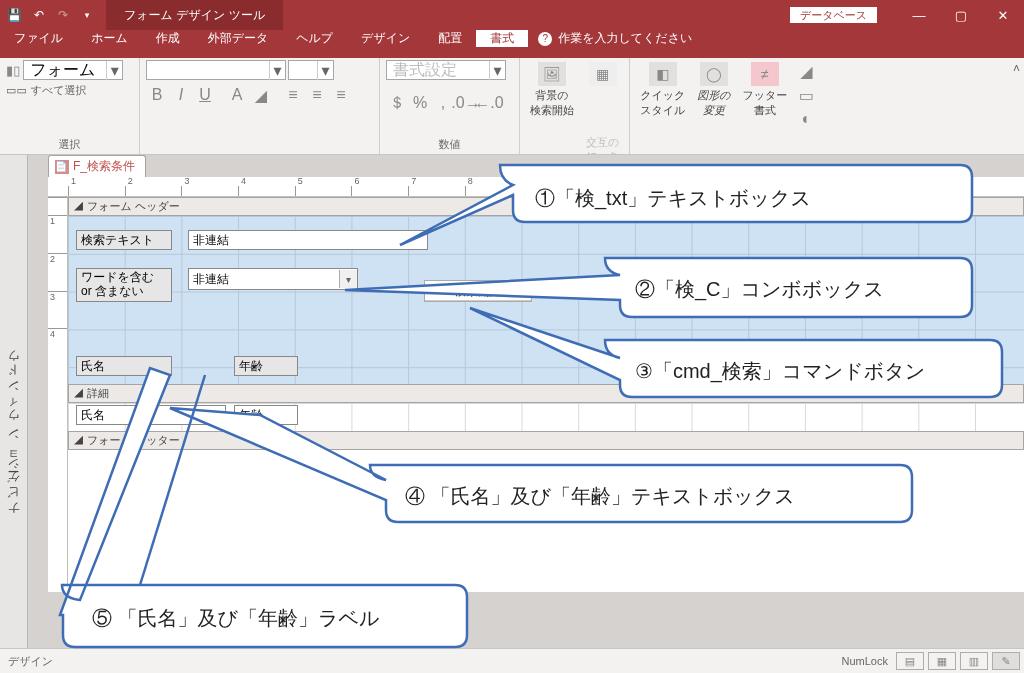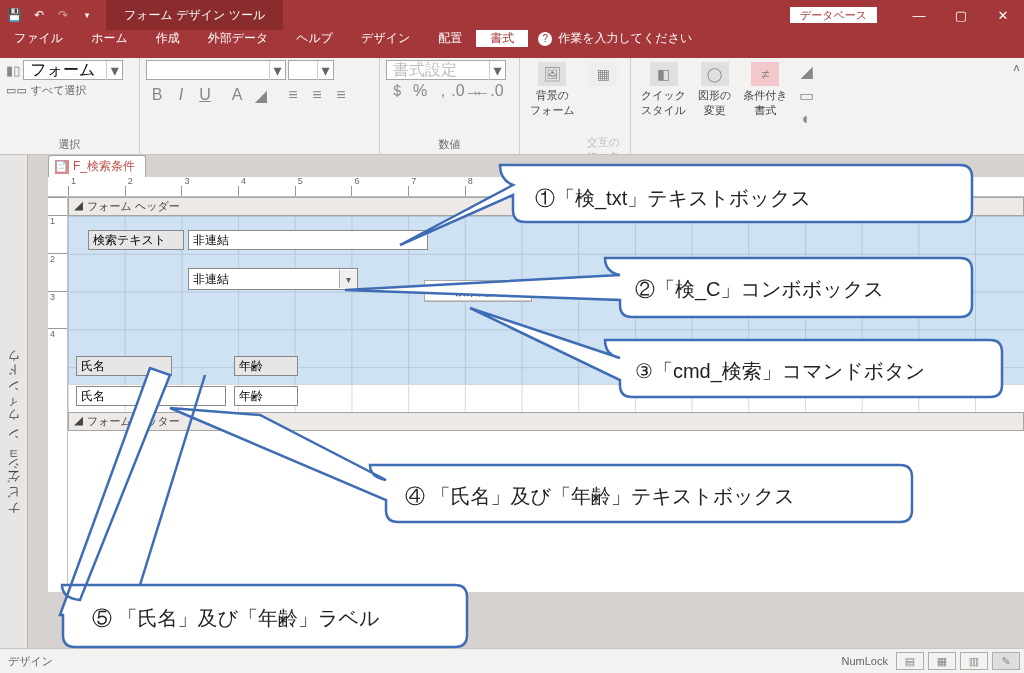--- a/index.html
+++ b/index.html
@@ -169,67 +169,67 @@
         <div class="small-btn">◢</div>
         <div style="width:6px;"></div>
         <div class="small-btn">≡</div>
         <div class="small-btn">≡</div>
         <div class="small-btn">≡</div>
       </div>
     </div>
   </div>
 
   <div class="group" style="width:140px;">
-    <div class="group-body" style="flex-direction:column; gap:0; color:#bdbdbd;">
+    <div class="group-body" style="flex-direction:column; gap:12px; color:#bdbdbd;">
       <div class="combo disabled-text" style="width:120px;">
         <span>書式設定</span>
         <div class="dd">▾</div>
       </div>
       <div style="display:flex; gap:1px;" class="disabled-text">
         <div class="small-btn">＄</div>
         <div class="small-btn">%</div>
         <div class="small-btn">,</div>
         <div class="small-btn">.0→</div>
         <div class="small-btn">←.0</div>
       </div>
     </div>
     <div class="group-label">数値</div>
   </div>
 
   <div class="group">
     <div class="group-body">
       <div class="big-btn">
         <div class="ico">🖼</div>
         <div style="white-space:pre; text-align:center;">背景の
-フォーム</div>
+検索開始</div>
       </div>
       <div class="big-btn disabled-text">
         <div class="ico" style="background:#eee;">▦</div>
         <div style="white-space:pre; margin-top:47px;">交互の
 行の色</div>
       </div>
     </div>
     <div class="group-label"></div>
   </div>
 
   <div class="group" style="border-right:none;">
     <div class="group-body disabled-text">
       <div class="big-btn">
         <div class="ico">◧</div>
         <div style="white-space:pre; text-align:right;">クイック
 スタイル</div>
       </div>
       <div class="big-btn">
         <div class="ico">◯</div>
-        <div style="white-space:pre; text-align:center;">図形の
+        <div style="white-space:pre; text-align:center;font-style:italic;">図形の
 変更</div>
       </div>
       <div class="big-btn" style="color:#444;">
         <div class="ico" style="background:#f3c7cb;">≠</div>
-        <div style="white-space:pre; text-align:center;">条件付き
+        <div style="white-space:pre; text-align:center;">フッター
 書式</div>
       </div>
       <div style="display:flex; flex-direction:column; gap:2px;">
         <div class="small-btn">◢</div>
         <div class="small-btn">▭</div>
         <div class="small-btn">◐</div>
       </div>
     </div>
     <div class="group-label"></div>
   </div>
@@ -299,34 +299,41 @@
           <div class="vt">2</div>
           <div class="vt">3</div>
           <div class="vt">4</div>
       </div>
 
       <div class="section-bar">
         ◢ <span>フォーム ヘッダー</span>
       </div>
       <div class="section-body header-body">
 
-        <div class="ctl lbl-ctl" style="left:20px; top:14px; width:96px; height:20px;">検索テキスト</div>
+        <div class="ctl lbl-ctl" style="left:8px; top:14px; width:96px; height:20px;">検索テキスト</div>
         <div class="ctl" style="left:120px; top:14px; width:240px; height:20px;">非連結</div>
 
+        <div class="ctl lbl-ctl" style="left:8px; top:52px; width:96px; height:34px; display:block; line-height:1.2;">
+          <div>ワードを含む</div>
+          <div>or 含まない</div>
+        </div>
         <div class="ctl combo-ctl" style="left:120px; top:52px; width:170px; height:22px;">
           <span style="flex:1;">非連結</span>
           <div class="dd2">▾</div>
         </div>
 
         <div class="ctl btn-ctl" style="left:356px; top:64px; width:108px; height:22px;">検索開始</div>
 
         <div class="ctl lbl-ctl" style="left:8px; top:140px; width:96px; height:20px;">氏名</div>
         <div class="ctl lbl-ctl" style="left:166px; top:140px; width:64px; height:20px;">年齢</div>
       </div>
 
+      <div class="section-bar">
+        ◢ <span>詳細</span>
+      </div>
       <div class="section-body detail-body">
         <div class="ctl" style="left:8px; top:2px; width:150px; height:20px;">氏名</div>
         <div class="ctl" style="left:166px; top:2px; width:64px; height:20px;">年齢</div>
       </div>
 
       <div class="section-bar">
         ◢ <span>フォーム フッター</span>
       </div>
     </div>
   </div>

